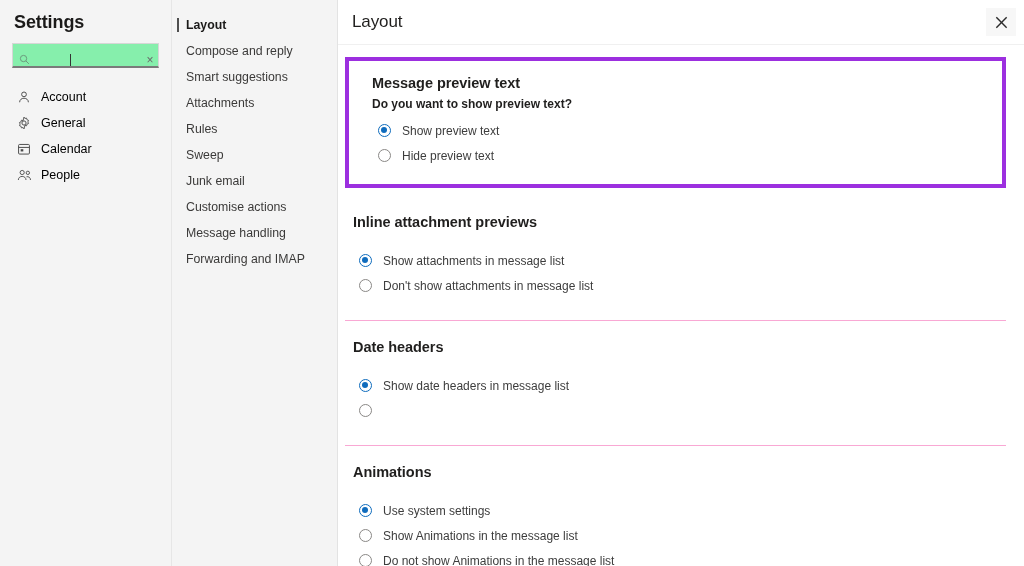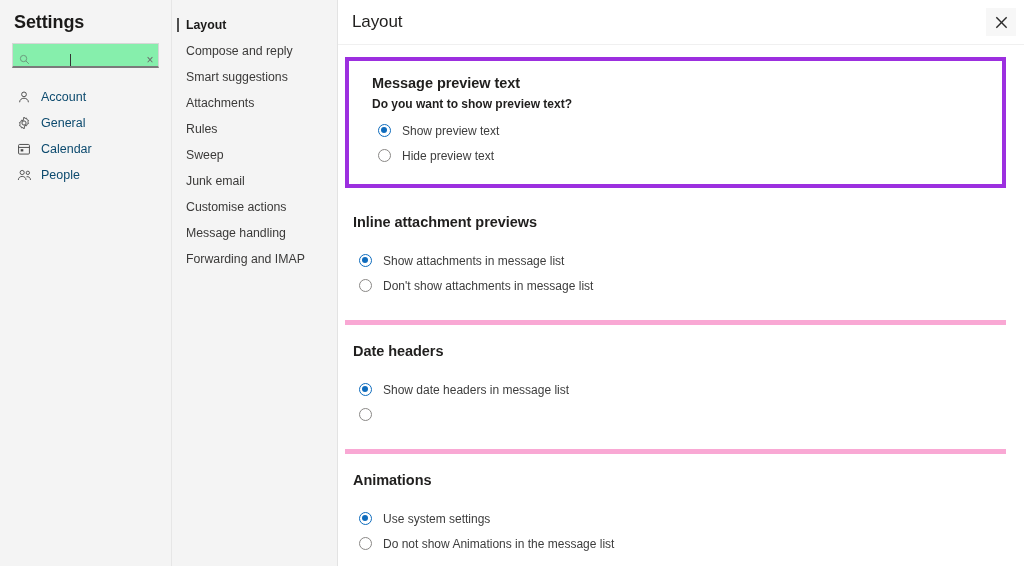--- a/index.html
+++ b/index.html
@@ -85,21 +85,21 @@
   }
   .nav-item .ico {
     width: 16px; height: 16px;
     flex: 0 0 16px;
     margin-right: 9px;
     display: flex; align-items: center; justify-content: center;
     color: #4a4a4a;
   }
   .nav-item .lbl {
     font-size: 12.5px;
-    color: #0c4a6e;
+    color: #000000;
   }
   .nav-item.selected .lbl { font-weight: bold; color: #1b1a19; }
   .nav-item.selected .ico { color: #0f6cbd; }
   .nav-item .sel-bar {
     position: absolute;
     left: 4px; top: 5px;
     width: 2px; height: 15px;
     background: #0f6cbd;
     display: none;
   }
@@ -175,21 +175,21 @@
   .highlight-box {
     margin: 12px 18px 0 7px;
     border: 4px solid #9c2fdf;
     padding: 14px 0 16px 8px;
   }
 
   .section {
     padding: 0 0 0 15px;
   }
   .section.with-divider {
-    border-top: 5px solid #f9a8d4;
+    border-top: 1px solid #f9a8d4;
     margin: 0 18px 0 7px;
     padding-left: 8px;
     padding-top: 18px;
   }
   .section-pad { padding-top: 16px; }
 
   .sec-title {
     font-size: 14.5px;
     font-weight: bold;
     color: #201f1e;
@@ -410,19 +410,23 @@
 
       <div class="section with-divider" style="margin-top:22px;">
         <div class="sec-title">Animations</div>
         <div class="sec-gap"></div>
         <div class="radio-row">
           <span class="radio checked"></span>
           <span class="radio-label">Use system settings</span>
         </div>
         <div class="radio-row">
           <span class="radio"></span>
+          <span class="radio-label">Show Animations in the message list</span>
+        </div>
+        <div class="radio-row">
+          <span class="radio"></span>
           <span class="radio-label">Do not show Animations in the message list</span>
         </div>
       </div>
 
     </div>
   </div>
 </div>
 
 </body></html>

